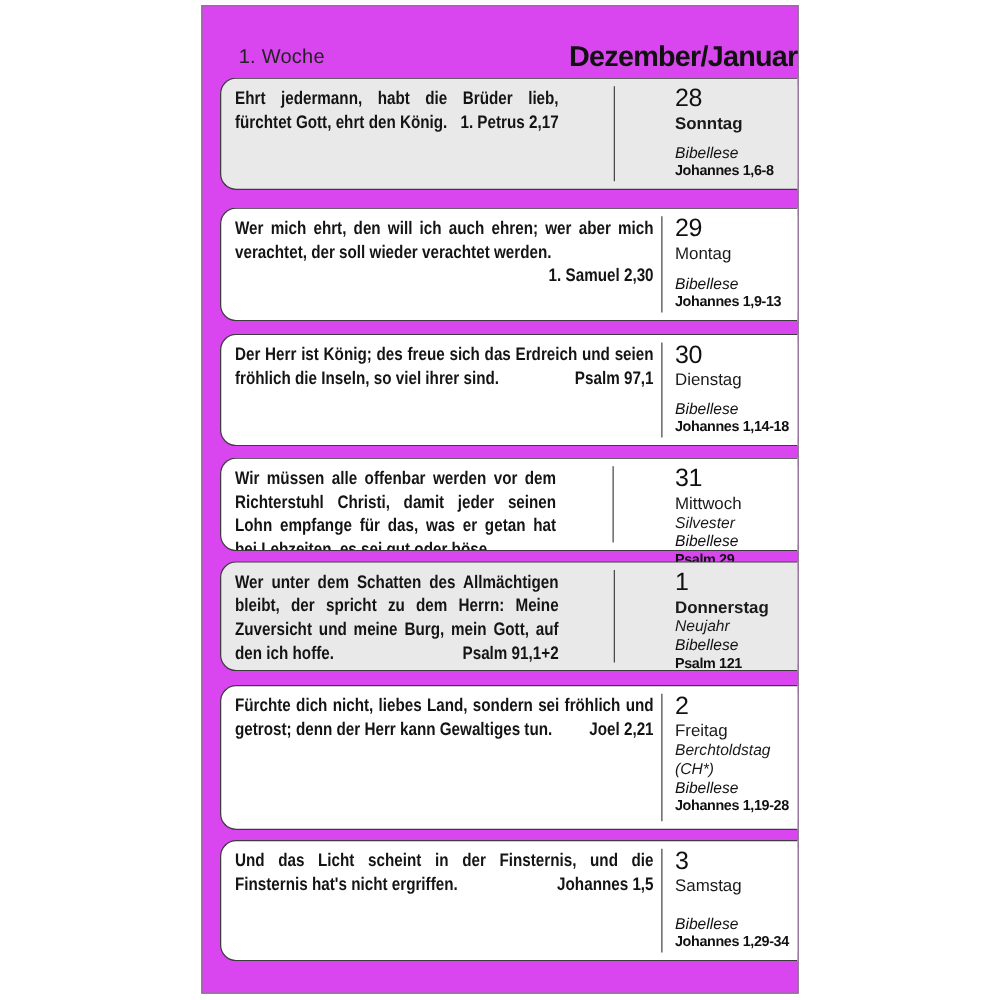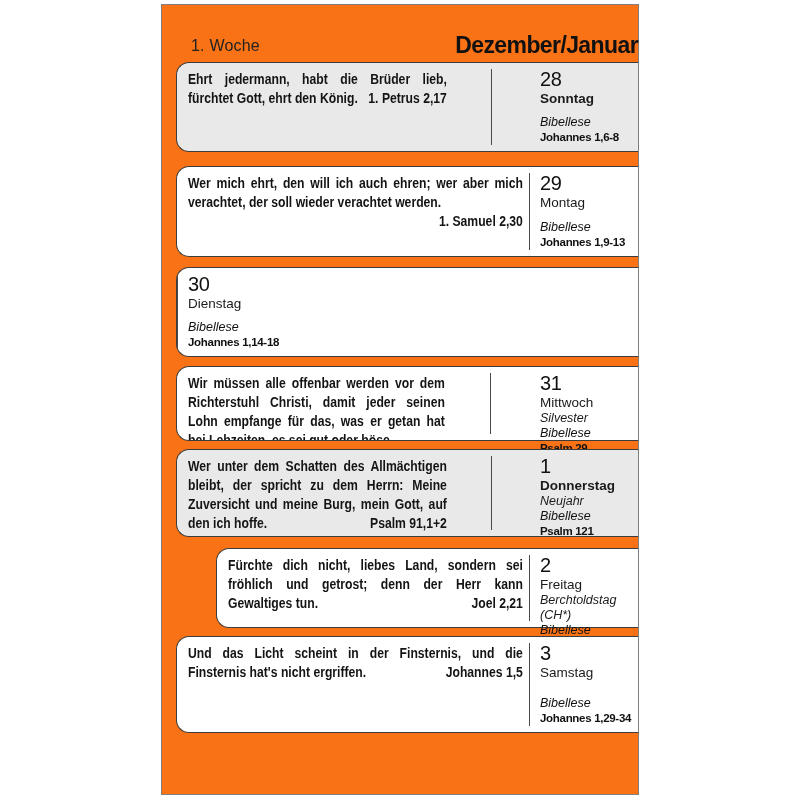--- a/index.html
+++ b/index.html
@@ -1,20 +1,20 @@
 <!DOCTYPE html>
 <html><head>
 <meta charset="utf-8">
 <style>
   * { margin:0; padding:0; box-sizing:border-box; }
   html,body { width:800px; height:800px; background:#ffffff; font-family:"Liberation Sans", sans-serif; color:#111; }
 
   .page {
     position:absolute; left:161px; top:4px; width:478px; height:791px;
-    background:#f97316; border:1px solid #7f7f7f;
+    background:#d946ef; border:1px solid #7f7f7f;
   }
 
   .header { position:relative; height:57px; }
   .week-label {
     position:absolute; left:29px; bottom:7px;
     font-size:16px; color:#222; letter-spacing:0.2px;
   }
   .month-title {
     position:absolute; left:14px; right:0; bottom:3px;
     text-align:right; font-weight:bold; font-size:23px; letter-spacing:-0.6px;
@@ -25,21 +25,21 @@
     position:relative; display:flex; align-items:stretch;
     border:1px solid #3c3c3c; border-right:none;
     border-radius:13px 0 0 13px; background:#fff;
   }
   .card.shaded { background:#e9e9e9;gap:38px; }
   .c1 { height:90px; margin-bottom:14px; }
   .c2 { height:91px; margin-bottom:10px; }
   .c3 { height:90px; margin-bottom:9px; }
   .c4 { height:75px; margin-bottom:8px;gap:39px; }
   .c5 { height:88px; margin-bottom:11px; }
-  .c6 { height:80px; margin-bottom:8px;margin-left:40px; }
+  .c6 { height:116px; margin-bottom:8px; }
   .c7 { height:97px; }
 
   .verse-area { flex:1; padding:7px 6px 4px 11px; overflow:hidden; }
   .verse-scale {
     transform:scaleX(0.84); transform-origin:0 0; width:119%;
     font-weight:bold; font-size:14.5px; line-height:19px;
     text-align:justify; color:#141414;
   }
   .vref { float:right; padding-left:12px; }
 
@@ -91,20 +91,23 @@
       <div class="day-col">
         <div class="date-num">29</div>
         <div class="day-name">Montag</div>
         <div class="spacer"></div>
         <div class="bibellese">Bibellese</div>
         <div class="reading">Johannes 1,9-13</div>
       </div>
     </div>
 
     <div class="card c3">
+      <div class="verse-area">
+        <p class="verse-scale"><span>Der Herr ist König; des freue sich das Erdreich und seien fröhlich die Inseln, so viel ihrer sind.</span><span class="vref">Psalm 97,1</span></p>
+      </div>
       <div class="divider"></div>
       <div class="day-col">
         <div class="date-num">30</div>
         <div class="day-name">Dienstag</div>
         <div class="spacer"></div>
         <div class="bibellese">Bibellese</div>
         <div class="reading">Johannes 1,14-18</div>
       </div>
     </div>
 

